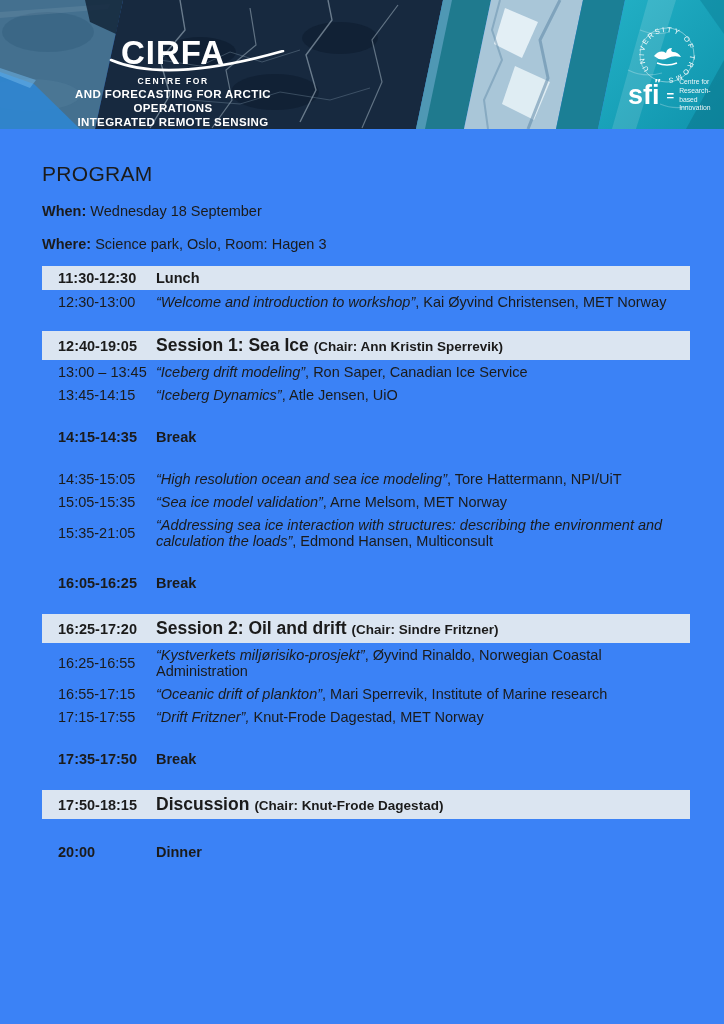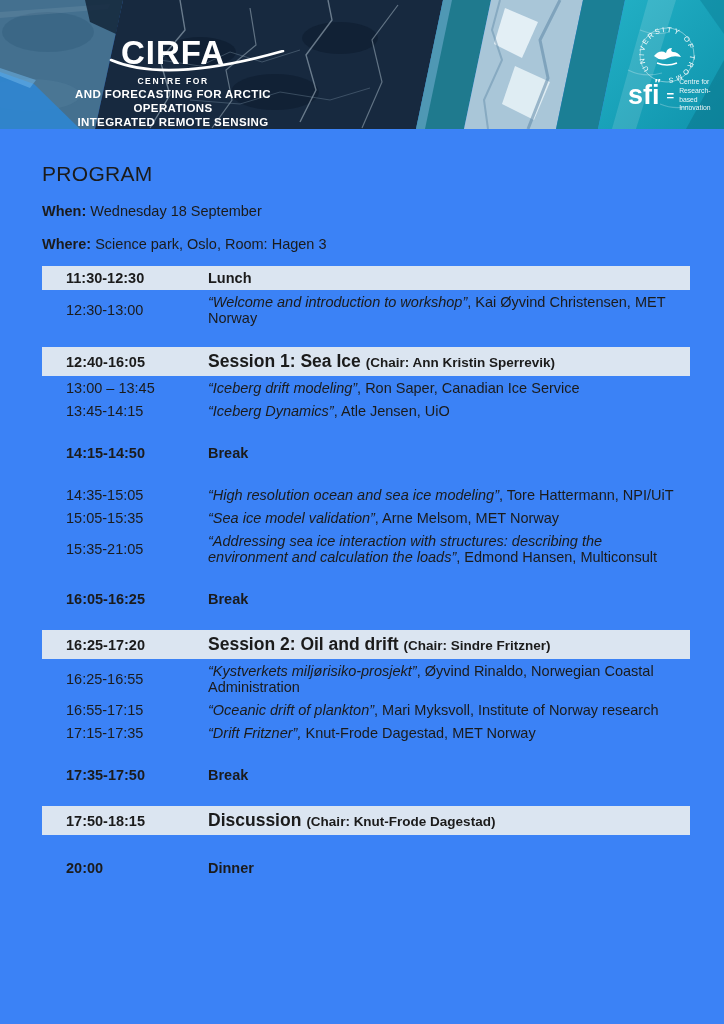--- a/index.html
+++ b/index.html
@@ -29,21 +29,21 @@
   .sfi-ticks{position:absolute;right:-2px;top:-4px;font-size:12px;font-weight:700;letter-spacing:1px;}
   .sfi-eq{font-size:13px;font-weight:700;margin:0 5px 0 7px;}
   .sfi-tagline{font-size:6.8px;line-height:1.3;color:rgba(255,255,255,.92);text-align:left;}
   
   .page-content{padding:33px 34px 0 42px;}
   .doc-title{margin:0;font-size:21px;font-weight:400;letter-spacing:.3px;}
   .meta-line{margin-top:17px;font-size:14.5px;}
   .meta-label{font-weight:700;}
   
   .schedule{margin-top:14px;font-size:14.5px;}
-  .srow{display:flex;align-items:center;padding:3px 6px 3px 24px;margin:1px 0;gap:44px;}
+  .srow{display:flex;align-items:center;padding:3px 6px 3px 16px;margin:1px 0;}
   .srow .time{width:98px;flex:none;}
   .srow .content{flex:1;}
   .srow.highlight{background:#dbe5f1;padding-top:4px;padding-bottom:4px;}
   .kind-item .time,.kind-session .time,.kind-break .time{font-weight:700;}
   .kind-item .label,.kind-break .label{font-weight:700;}
   .kind-session .label{font-size:17.5px;font-weight:700;}
   .chair{font-size:13.5px;font-weight:700;margin-left:5px;}
   .quote{font-style:italic;}
   .kind-break{margin:20px 0;}
   .kind-session{margin-top:18px;}
@@ -149,33 +149,33 @@
     <div class="schedule">
         <div class="srow kind-item highlight">
           <div class="time">11:30-12:30</div>
           <div class="content"><span class="label">Lunch</span></div>
         </div>
         <div class="srow kind-talk">
           <div class="time">12:30-13:00</div>
           <div class="content"><span class="quote">“Welcome and introduction to workshop”</span><span class="rest">, Kai Øyvind Christensen, MET Norway</span></div>
         </div>
         <div class="srow kind-session highlight">
-          <div class="time">12:40-16:05</div>
+          <div class="time">12:40-19:05</div>
           <div class="content"><span class="label">Session 1: Sea Ice</span><span class="chair">(Chair: Ann Kristin Sperrevik)</span></div>
         </div>
         <div class="srow kind-talk">
           <div class="time">13:00 – 13:45</div>
           <div class="content"><span class="quote">“Iceberg drift modeling”</span><span class="rest">, Ron Saper, Canadian Ice Service</span></div>
         </div>
         <div class="srow kind-talk">
           <div class="time">13:45-14:15</div>
           <div class="content"><span class="quote">“Iceberg Dynamics”</span><span class="rest">, Atle Jensen, UiO</span></div>
         </div>
         <div class="srow kind-break">
-          <div class="time">14:15-14:50</div>
+          <div class="time">14:15-14:35</div>
           <div class="content"><span class="label">Break</span></div>
         </div>
         <div class="srow kind-talk">
           <div class="time">14:35-15:05</div>
           <div class="content"><span class="quote">“High resolution ocean and sea ice modeling”</span><span class="rest">, Tore Hattermann, NPI/UiT</span></div>
         </div>
         <div class="srow kind-talk">
           <div class="time">15:05-15:35</div>
           <div class="content"><span class="quote">“Sea ice model validation”</span><span class="rest">, Arne Melsom, MET Norway</span></div>
         </div>
@@ -190,24 +190,24 @@
         <div class="srow kind-session highlight">
           <div class="time">16:25-17:20</div>
           <div class="content"><span class="label">Session 2: Oil and drift</span><span class="chair">(Chair: Sindre Fritzner)</span></div>
         </div>
         <div class="srow kind-talk">
           <div class="time">16:25-16:55</div>
           <div class="content"><span class="quote">“Kystverkets miljørisiko-prosjekt”</span><span class="rest">, Øyvind Rinaldo, Norwegian Coastal Administration</span></div>
         </div>
         <div class="srow kind-talk">
           <div class="time">16:55-17:15</div>
-          <div class="content"><span class="quote">“Oceanic drift of plankton”</span><span class="rest">, Mari Myksvoll, Institute of Norway research</span></div>
-        </div>
-        <div class="srow kind-talk">
-          <div class="time">17:15-17:35</div>
+          <div class="content"><span class="quote">“Oceanic drift of plankton”</span><span class="rest">, Mari Sperrevik, Institute of Marine research</span></div>
+        </div>
+        <div class="srow kind-talk">
+          <div class="time">17:15-17:55</div>
           <div class="content"><span class="quote">“Drift Fritzner”,</span><span class="rest"> Knut-Frode Dagestad, MET Norway</span></div>
         </div>
         <div class="srow kind-break">
           <div class="time">17:35-17:50</div>
           <div class="content"><span class="label">Break</span></div>
         </div>
         <div class="srow kind-session highlight">
           <div class="time">17:50-18:15</div>
           <div class="content"><span class="label">Discussion</span><span class="chair">(Chair: Knut-Frode Dagestad)</span></div>
         </div>

